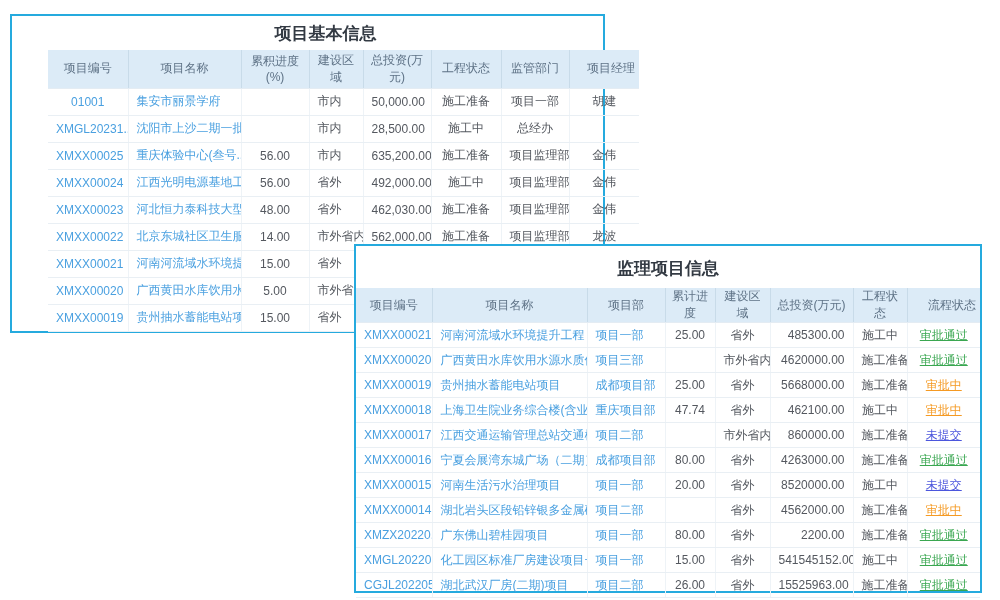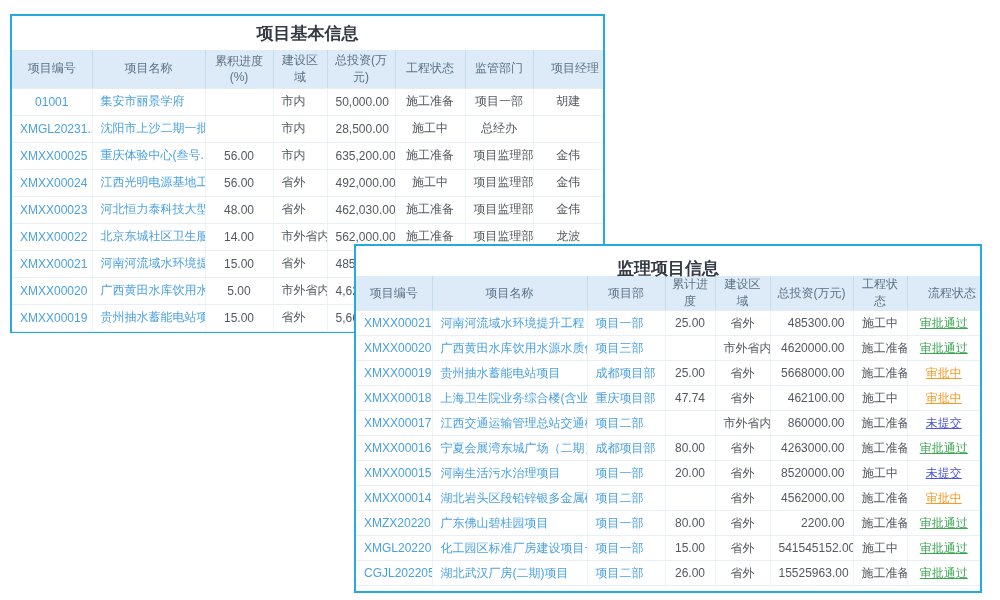--- a/index.html
+++ b/index.html
@@ -5,27 +5,27 @@
   html,body{margin:0;padding:0;}
   body{
     width:1000px;height:600px;position:relative;overflow:hidden;
     background:#ffffff;
     font-family:"Liberation Sans","DejaVu Sans",sans-serif;
   }
   .panel{
     position:absolute;background:#ffffff;
     border:2px solid #25aade;box-sizing:border-box;
   }
-  #panel-basic{left:10px;top:14px;width:595px;height:319px;}
+  #panel-basic{left:10px;top:14px;width:595px;height:319px;padding-left:36px;}
   #panel-supervision{left:354px;top:244px;width:628px;height:349px;}
   .panel-title{
     text-align:center;font-weight:bold;color:#333a43;font-size:17px;
   }
   #panel-basic .panel-title{height:34px;line-height:36px;}
-  #panel-supervision .panel-title{height:30px;line-height:46px;}
+  #panel-supervision .panel-title{height:42px;line-height:46px;}
   table{border-collapse:collapse;table-layout:fixed;width:100%;}
   th{
     background:#dcebf7;color:#5e7286;font-weight:normal;font-size:12px;
     text-align:center;vertical-align:middle;white-space:pre-line;
     border-right:1px solid #c8dbe9;border-bottom:1px solid #e4ecf3;
     padding:0 4px;box-sizing:border-box;overflow:hidden;
   }
   th:last-child{border-right:none;text-align:right;}
   #panel-basic th{height:38px;}
   #panel-supervision th{height:28px;}

